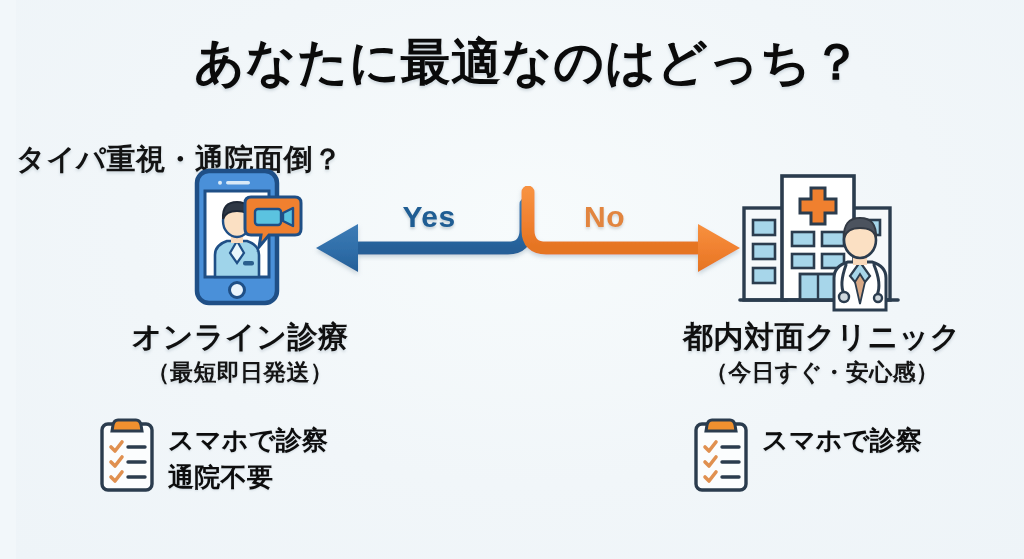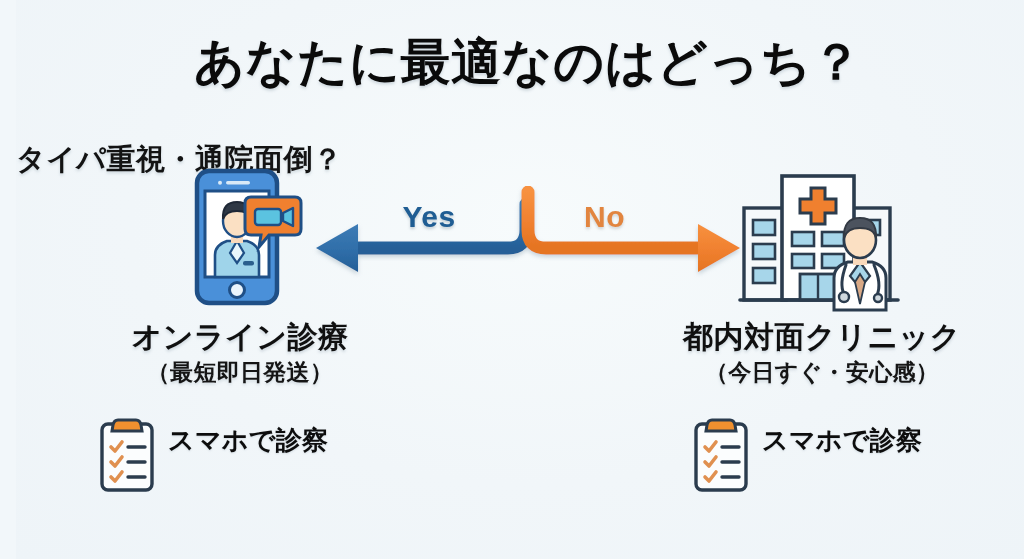--- a/index.html
+++ b/index.html
@@ -283,20 +283,21 @@
         <path d="M 13 61 L 17 65 L 24 56"></path>
       </g>
       <g stroke="#2b3c4e" stroke-width="3.4" stroke-linecap="round">
         <line x1="30" y1="31" x2="47" y2="31"></line>
         <line x1="30" y1="46" x2="47" y2="46"></line>
         <line x1="30" y1="61" x2="47" y2="61"></line>
       </g>
     </svg>
     <div class="lines">
       <div>スマホで診察</div>
+      <div>通院不要</div>
     </div>
   </div>
 
   <div class="bullets right">
     <svg class="clipboard" width="58" height="76" viewBox="0 0 58 76" aria-hidden="true">
       <rect x="4" y="8" width="50" height="66" rx="6" fill="#fbfdfe" stroke="#2b3c4e" stroke-width="3.4"></rect>
       <path d="M 20 4 L 38 4 Q 42 4 43 9 L 44 15 L 14 15 L 15 9 Q 16 4 20 4 Z" fill="#f0902f" stroke="#2b3c4e" stroke-width="3"></path>
       <g stroke="#e09050" stroke-width="3.6" fill="none" stroke-linecap="round" stroke-linejoin="round">
         <path d="M 13 31 L 17 35 L 24 26"></path>
         <path d="M 13 46 L 17 50 L 24 41"></path>

